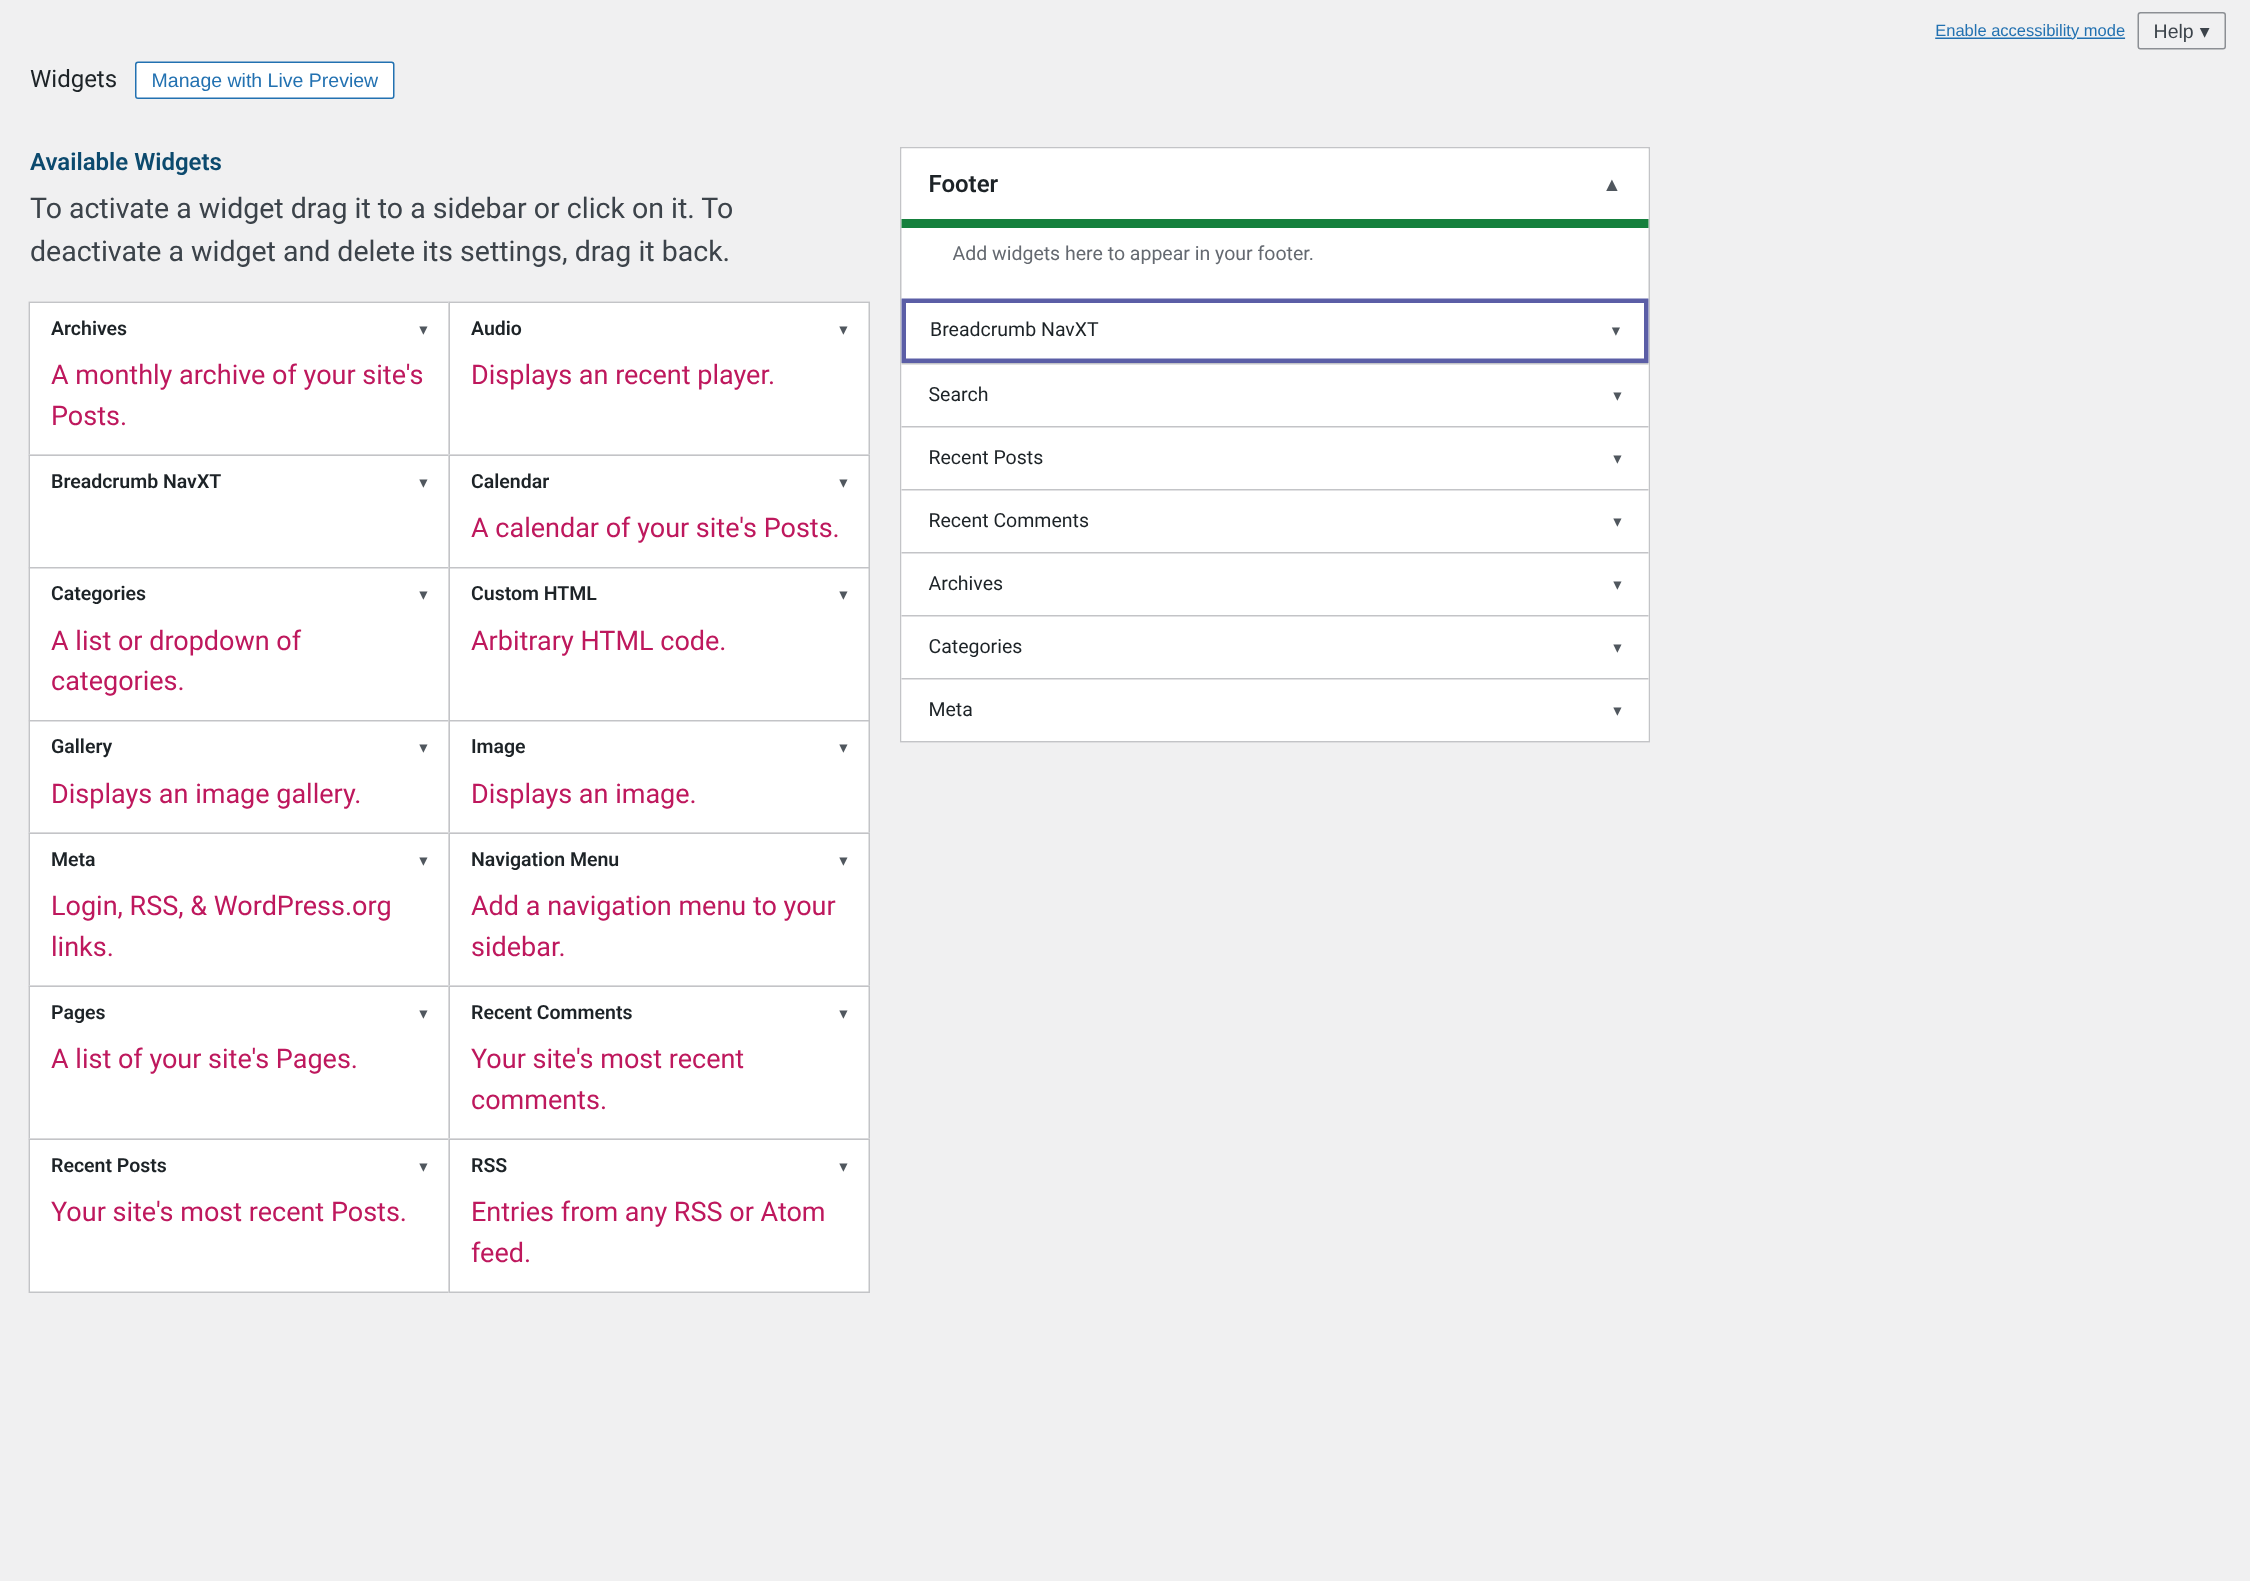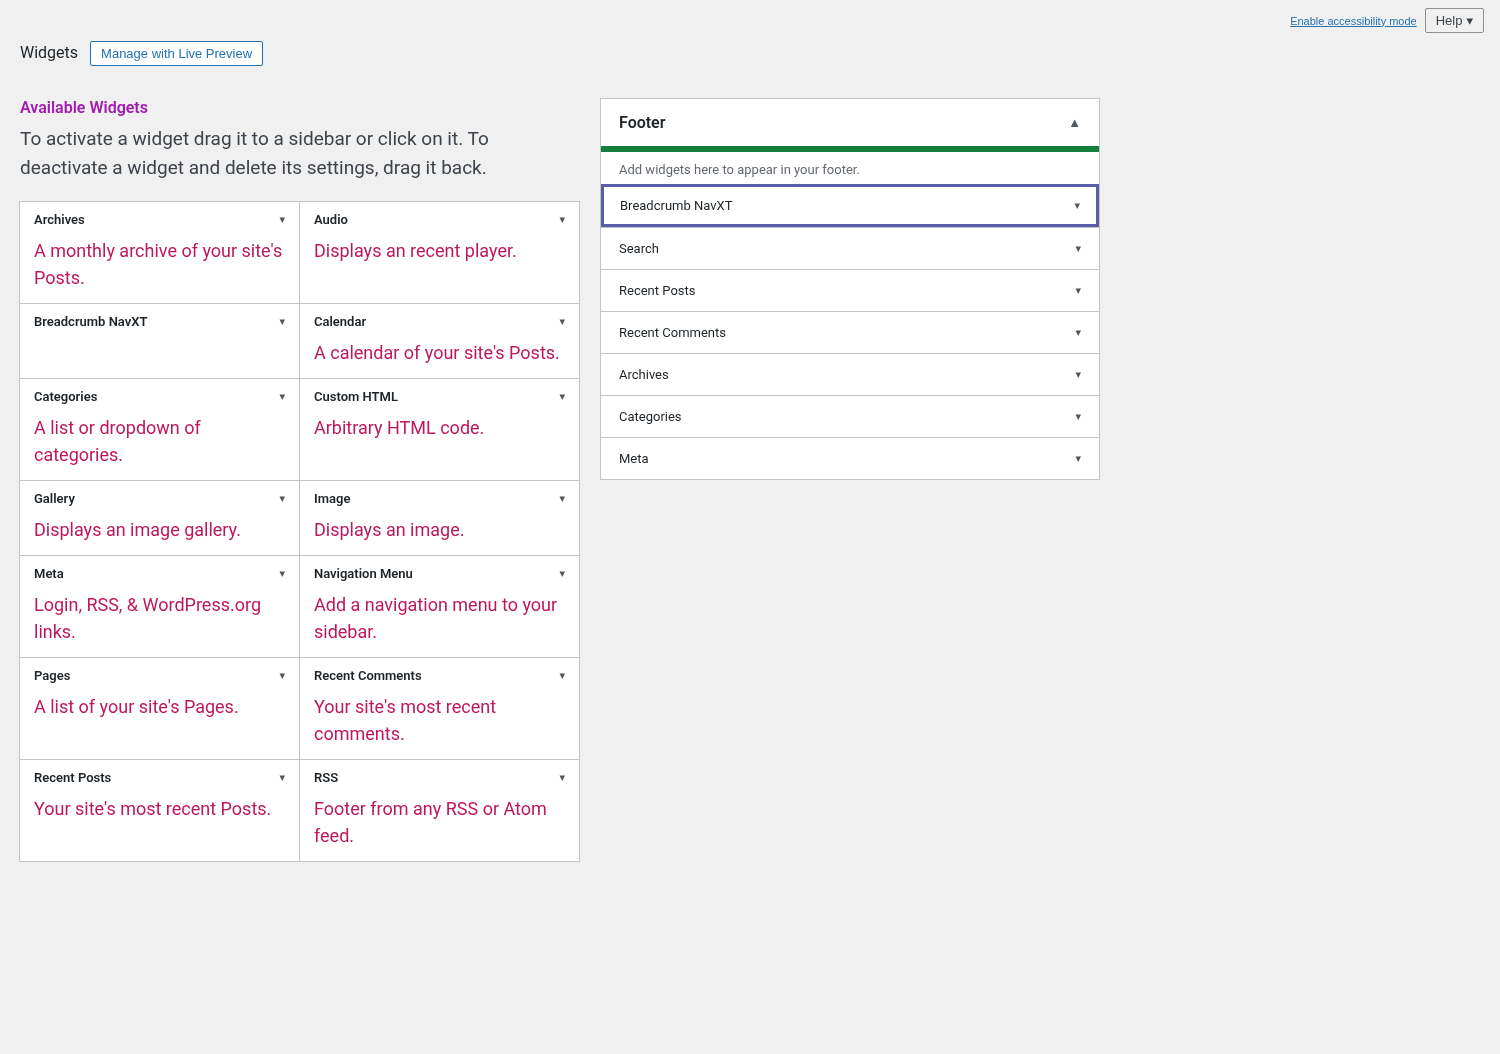--- a/index.html
+++ b/index.html
@@ -73,21 +73,21 @@
       text-decoration: none;
     }
 
     
     .left-panel {
       flex: 0 0 560px;
     }
     .available-widgets-title {
       font-size: 16px;
       font-weight: 600;
-      color: #a21caf;
+      color: #0c4a6e;
       margin-bottom: 8px;
     }
     .available-widgets-desc {
       font-size: 19px;
       color: #3c434a;
       margin-bottom: 20px;
       line-height: 1.5;
     }
 
     .widgets-grid {
@@ -146,23 +146,24 @@
       color: #1d2327;
     }
     .footer-collapse-btn {
       background: none;
       border: none;
       cursor: pointer;
       font-size: 13px;
       color: #50575e;
     }
     .footer-subtitle {
-      padding: 10px 18px 7px 18px;
+      padding: 10px 18px 22px 18px;
       font-size: 13px;
       color: #646970;
+      margin-left: 16px;
     }
 
     .footer-widget-item {
       border-top: 1px solid #c3c4c7;
       background: #fff;
     }
     .footer-widget-header {
       display: flex;
       align-items: center;
       justify-content: space-between;
@@ -300,21 +301,21 @@
         <span class="widget-name">Recent Posts</span>
         <span class="widget-chevron">▾</span>
       </div>
       <div class="widget-desc">Your site's most recent Posts.</div>
     </div>
         <div class="widget-item">
       <div class="widget-header">
         <span class="widget-name">RSS</span>
         <span class="widget-chevron">▾</span>
       </div>
-      <div class="widget-desc">Footer from any RSS or Atom feed.</div>
+      <div class="widget-desc">Entries from any RSS or Atom feed.</div>
     </div>
       </div>
   </div>
 
   <div class="right-panel">
     <div class="footer-panel">
       <div class="footer-header">
         <span class="footer-title">Footer</span>
         <button class="footer-collapse-btn">▲</button>
       </div>

